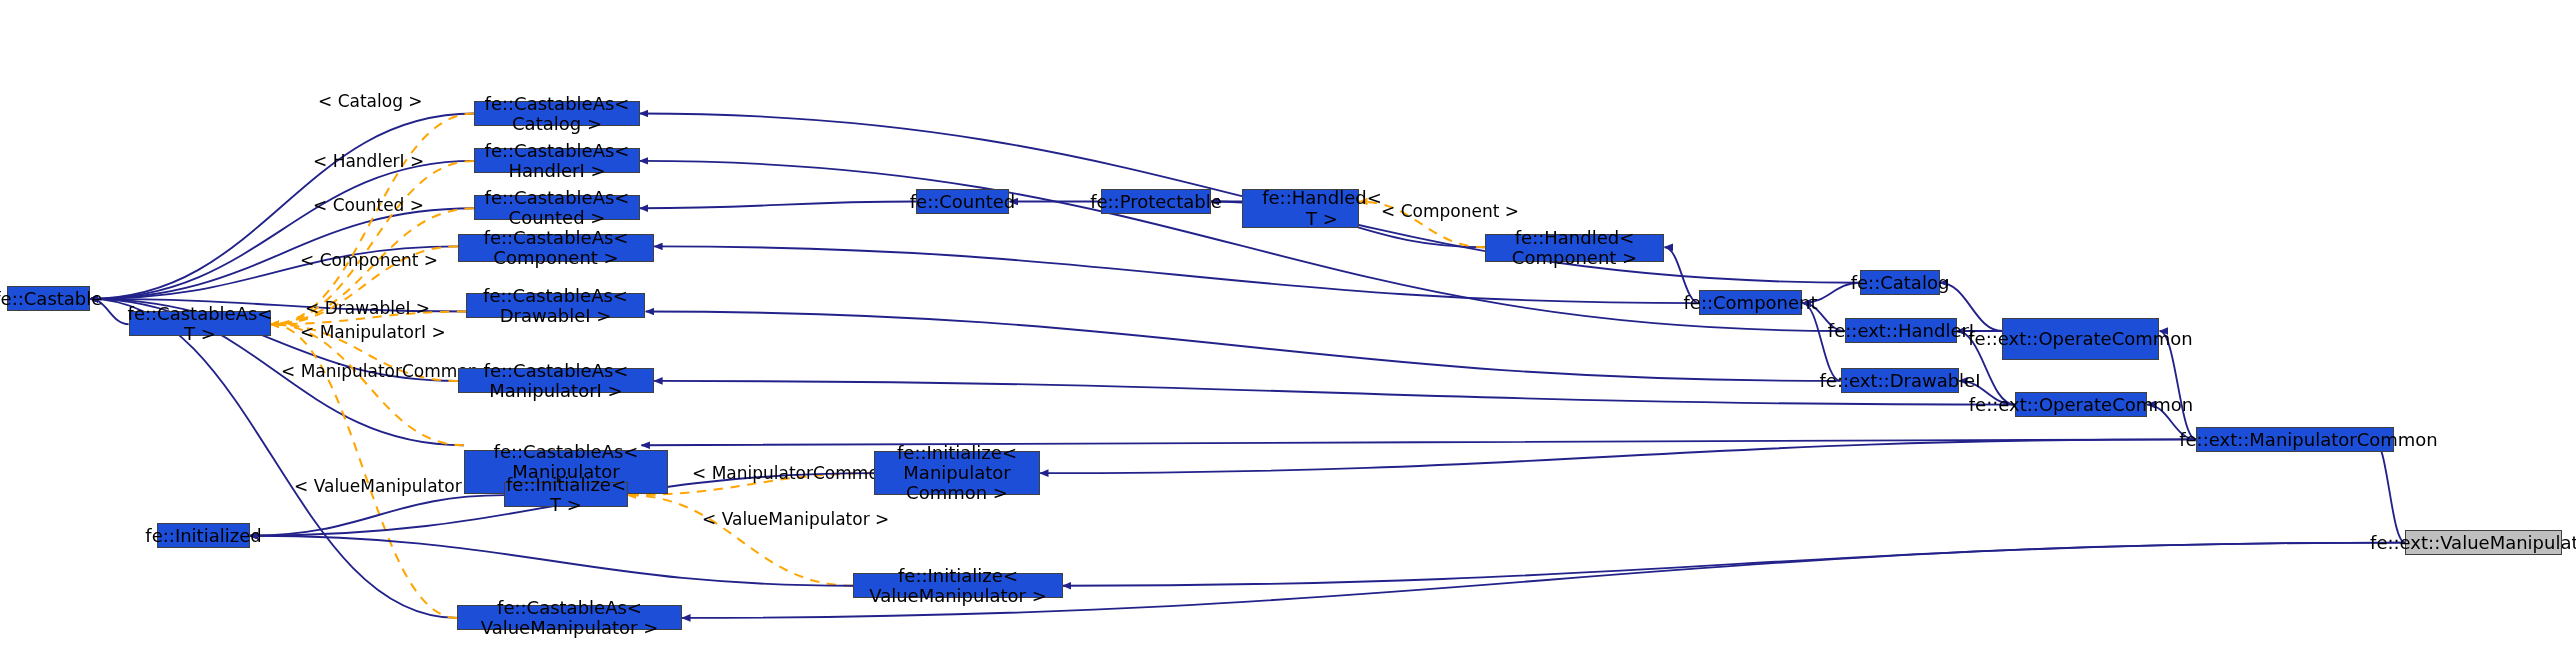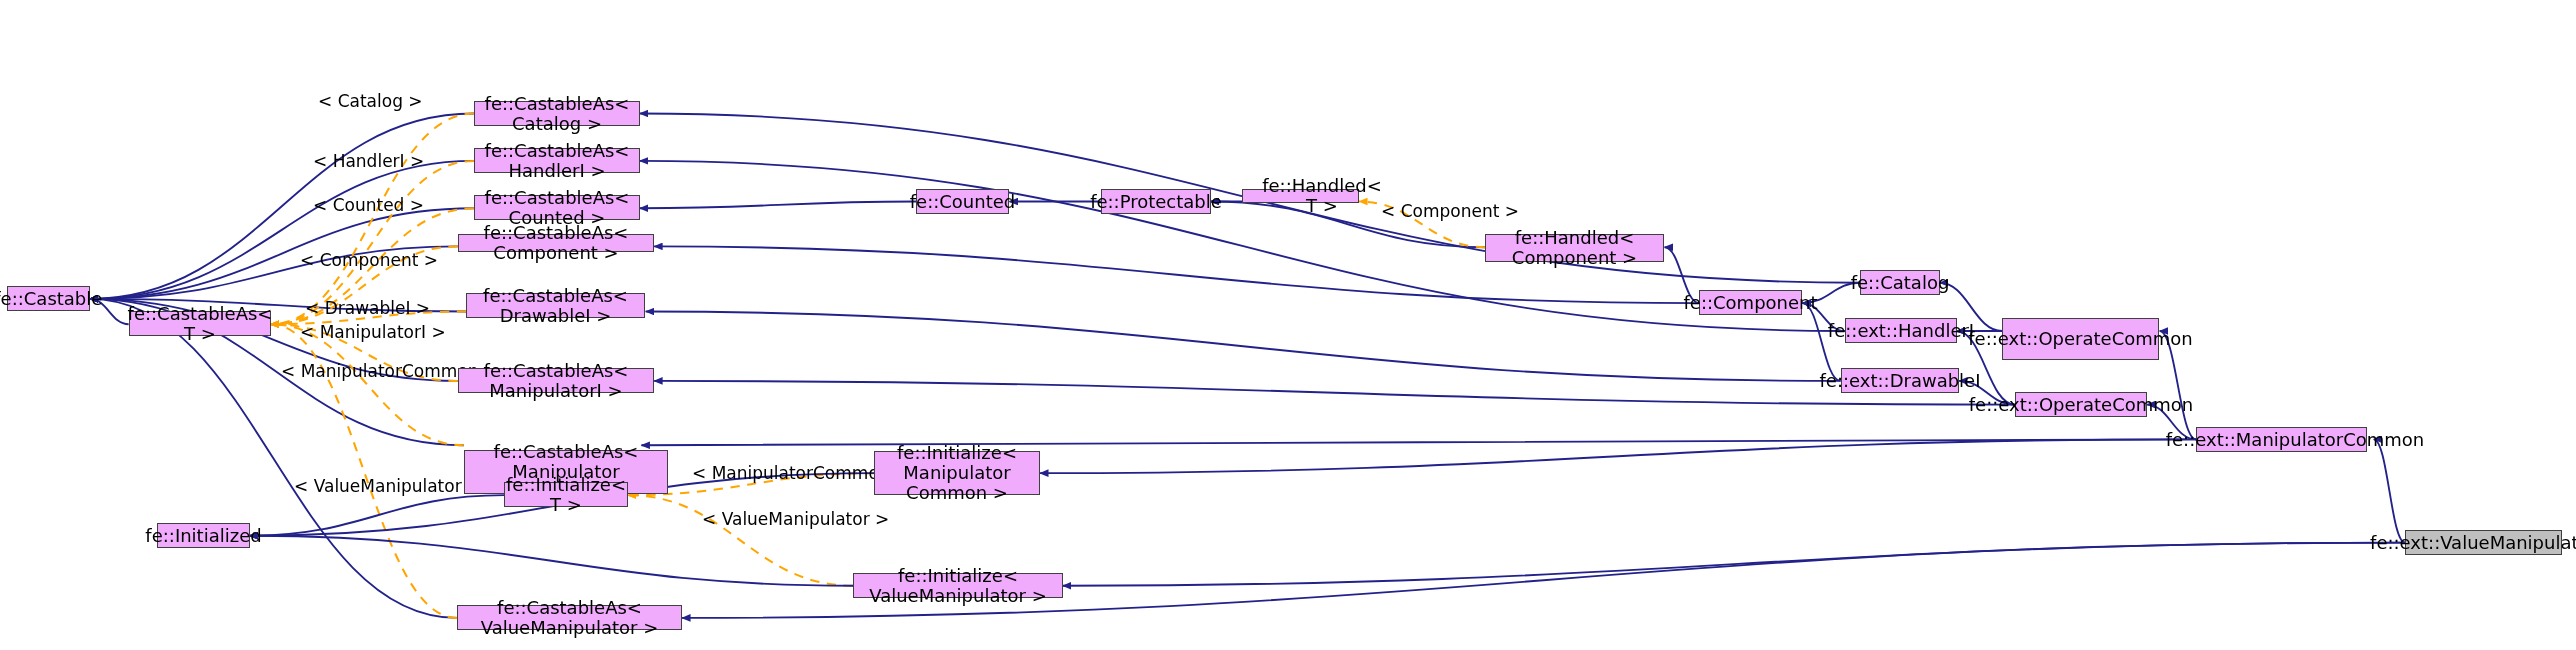--- a/index.html
+++ b/index.html
@@ -9,21 +9,21 @@
     height:651px;
     background:#ffffff;
     font-family:"DejaVu Sans","Liberation Sans",sans-serif;
     overflow:hidden;
   }
   #edges{position:absolute;left:0;top:0;width:2576px;height:651px;}
   .node{
     position:absolute;
     box-sizing:border-box;
     border:1.7px solid #404040;
-    background:#f0abfc;
+    background:#1d4ed8;
     color:#000000;
     font-size:18px;
     line-height:1.12;
     display:flex;
     align-items:center;
     justify-content:center;
     text-align:center;
     white-space:pre-line;
     padding:1.7px 5.1px;
     z-index:5;
@@ -103,41 +103,41 @@
         <path d="M2842,641 C2128.3,641 1969.7,692 1256,692" stroke="#22228a" stroke-width="2.2" marker-end="url(#ah-blue)"></path>
         <path d="M2842,641 C1925.8,641 1722.2,730 806,730" stroke="#22228a" stroke-width="2.2" marker-end="url(#ah-blue)"></path>
       </g>
   </svg>
 <div class="node" style="left: 6.8px; top: 286px; width: 83px; height: 25.4px;">fe::Castable</div>
     <div class="node" style="left: 129px; top: 311px; width: 142px; height: 25.4px;">fe::CastableAs&lt; T &gt;</div>
     <div class="node" style="left: 157px; top: 523px; width: 93px; height: 25.4px;">fe::Initialized</div>
     <div class="node" style="left: 474px; top: 101px; width: 166px; height: 25.4px;">fe::CastableAs&lt; Catalog &gt;</div>
     <div class="node" style="left: 474px; top: 148px; width: 166px; height: 25.4px;">fe::CastableAs&lt; HandlerI &gt;</div>
     <div class="node" style="left: 474px; top: 195px; width: 166px; height: 25.4px;">fe::CastableAs&lt; Counted &gt;</div>
-    <div class="node" style="left: 458px; top: 234px; width: 196px; height: 18px;">fe::CastableAs&lt; Component &gt;</div>
+    <div class="node" style="left: 458px; top: 234px; width: 196px; height: 28px;">fe::CastableAs&lt; Component &gt;</div>
     <div class="node" style="left: 466px; top: 293px; width: 179px; height: 25.4px;">fe::CastableAs&lt; DrawableI &gt;</div>
     <div class="node" style="left: 458px; top: 368px; width: 196px; height: 25.4px;">fe::CastableAs&lt; ManipulatorI &gt;</div>
     <div class="node" style="left: 464px; top: 423px; width: 204px; height: 44px; margin-top: 27px;">fe::CastableAs&lt; Manipulator
 Common &gt;</div>
     <div class="node" style="left: 504px; top: 482px; width: 124px; height: 25.4px;">fe::Initialize&lt; T &gt;</div>
     <div class="node" style="left: 457px; top: 605px; width: 225px; height: 25.4px;">fe::CastableAs&lt; ValueManipulator &gt;</div>
     <div class="node" style="left: 916px; top: 189px; width: 93px; height: 25.4px;">fe::Counted</div>
     <div class="node" style="left: 1101px; top: 189px; width: 110px; height: 25.4px;">fe::Protectable</div>
-    <div class="node" style="left: 1242px; top: 189px; width: 117px; height: 14px; padding-left: 48px;">fe::Handled&lt; T &gt;</div>
+    <div class="node" style="left: 1242px; top: 189px; width: 117px; height: 39px; padding-left: 48px;">fe::Handled&lt; T &gt;</div>
     <div class="node" style="left: 874px; top: 451px; width: 166px; height: 44px;">fe::Initialize&lt; Manipulator
 Common &gt;</div>
     <div class="node" style="left: 853px; top: 573px; width: 210px; height: 25.4px;">fe::Initialize&lt; ValueManipulator &gt;</div>
     <div class="node" style="left: 1485px; top: 234px; width: 179px; height: 28px;">fe::Handled&lt; Component &gt;</div>
     <div class="node" style="left: 1699px; top: 290px; width: 103px; height: 25.4px;">fe::Component</div>
     <div class="node" style="left: 1860px; top: 270px; width: 80px; height: 25.4px;">fe::Catalog</div>
     <div class="node" style="left: 1845px; top: 318px; width: 112px; height: 25.4px;">fe::ext::HandlerI</div>
     <div class="node" style="left: 2002px; top: 318px; width: 157px; height: 42px;">fe::ext::OperateCommon</div>
     <div class="node" style="left: 1841px; top: 368px; width: 118px; height: 25.4px;">fe::ext::DrawableI</div>
     <div class="node" style="left: 2015px; top: 392px; width: 132px; height: 25.4px;">fe::ext::OperateCommon</div>
-    <div class="node" style="left: 2196px; top: 427px; width: 171px; height: 25.4px; padding-left: 32px;">fe::ext::ManipulatorCommon</div>
+    <div class="node" style="left: 2196px; top: 427px; width: 198px; height: 25.4px; padding-left: 32px;">fe::ext::ManipulatorCommon</div>
     <div class="node current" style="left: 2405px; top: 530px; width: 157px; height: 25.4px;">fe::ext::ValueManipulator</div>
     <div class="edge-label" style="left: 318px; top: 91px;">&lt; Catalog &gt;</div>
     <div class="edge-label" style="left: 313px; top: 151px;">&lt; HandlerI &gt;</div>
     <div class="edge-label" style="left: 313px; top: 195px;">&lt; Counted &gt;</div>
     <div class="edge-label" style="left: 300px; top: 250px;">&lt; Component &gt;</div>
     <div class="edge-label" style="left: 305px; top: 298px;">&lt; DrawableI &gt;</div>
     <div class="edge-label" style="left: 300px; top: 322px;">&lt; ManipulatorI &gt;</div>
     <div class="edge-label" style="left: 281px; top: 361px;">&lt; ManipulatorCommon &gt;</div>
     <div class="edge-label" style="left: 294px; top: 476px;">&lt; ValueManipulator &gt;</div>
     <div class="edge-label" style="left: 1381px; top: 201px;">&lt; Component &gt;</div>

